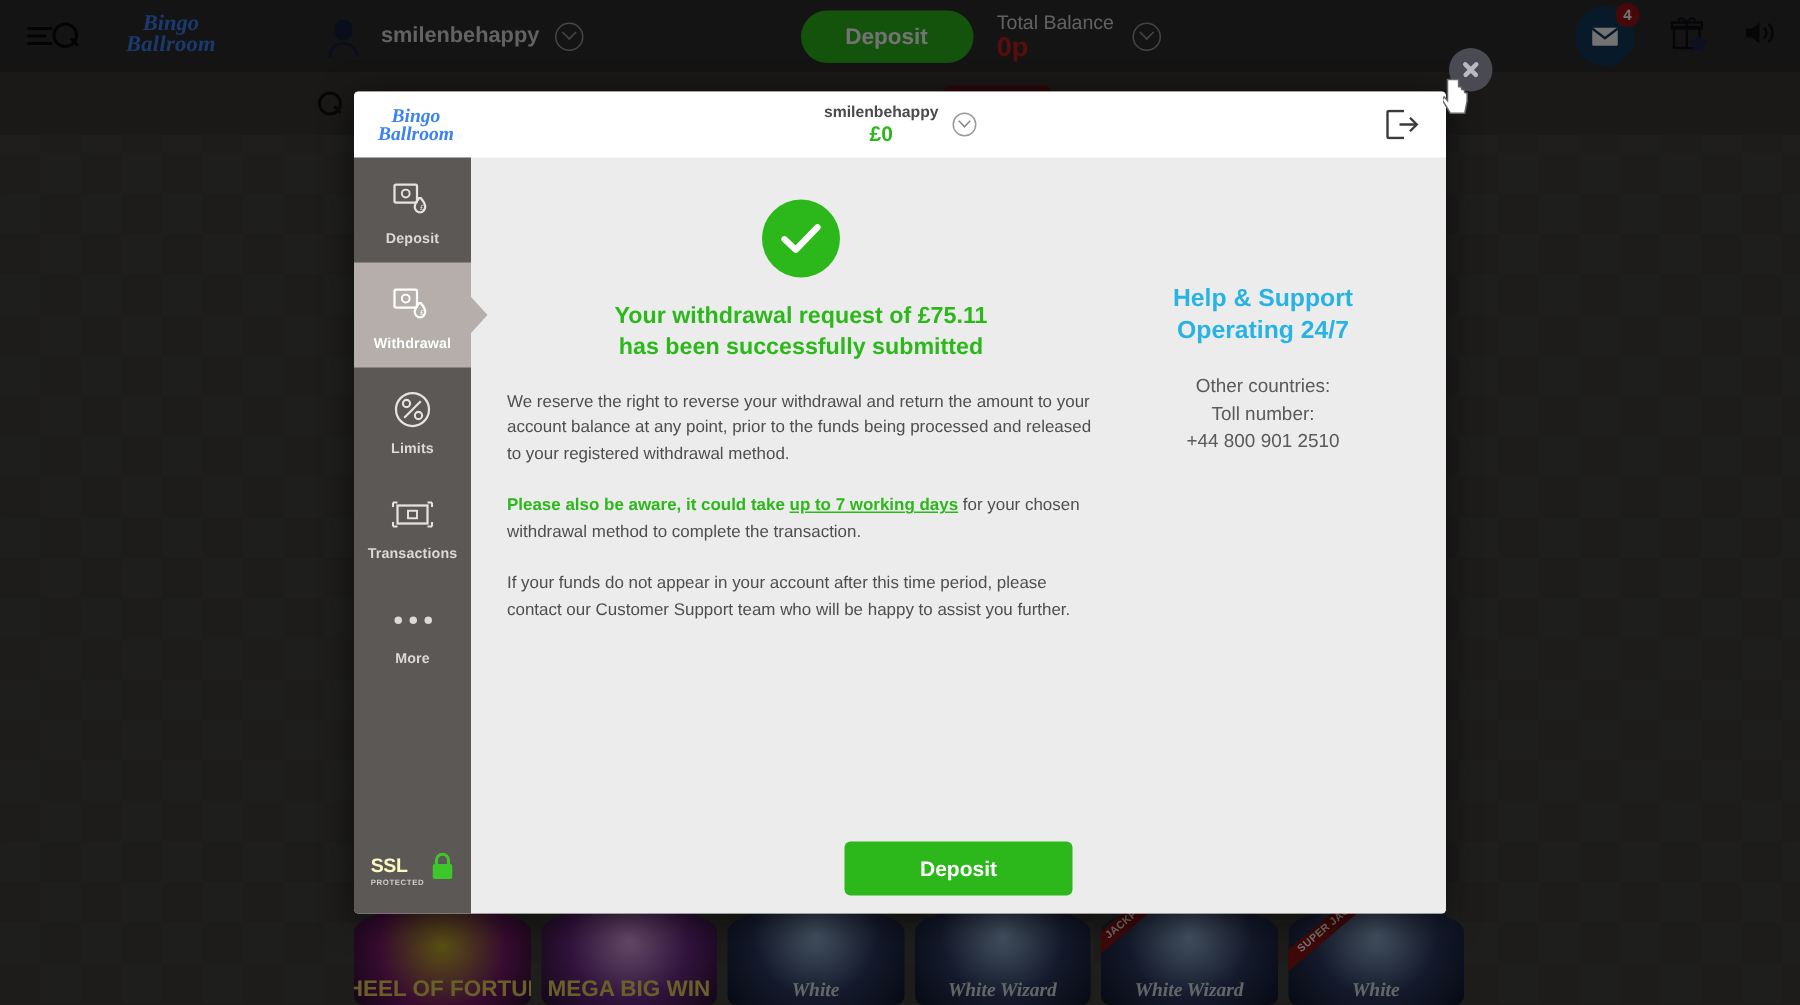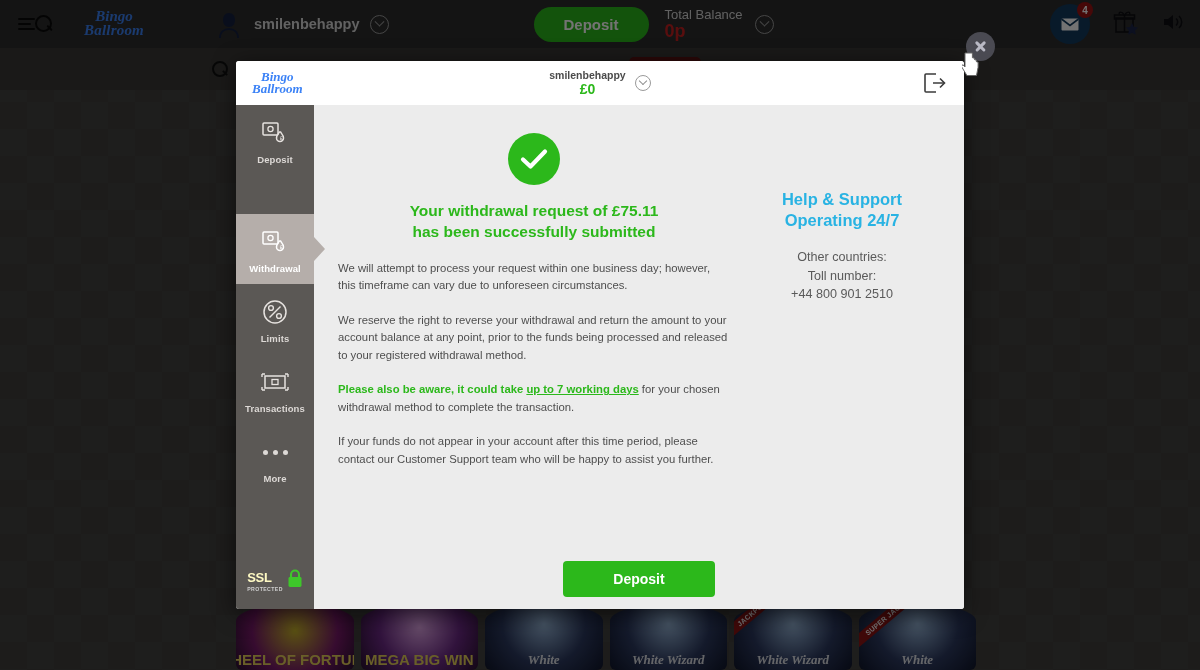--- a/index.html
+++ b/index.html
@@ -96,21 +96,21 @@
   .chev-sm { width: 16px; height: 16px; border: 1.4px solid #9a9a9a; border-radius: 50%; display: inline-flex; align-items: center; justify-content: center; }
   .chev-sm::after { content: ""; width: 5px; height: 5px; border-right: 1.4px solid #8a8a8a; border-bottom: 1.4px solid #8a8a8a; transform: rotate(45deg) translate(-1.5px,-1.5px); }
   .logout { position: absolute; right: 18px; width: 22px; height: 20px; }
 
   .modal-body { flex: 1; display: flex; min-height: 0; }
 
   .side { width: 78px; background: #5b5855; display: flex; flex-direction: column; flex: none; position: relative; }
   .side-item { padding: 13px 4px 10px; text-align: center; cursor: pointer; position: relative; }
   .side-item .ico { height: 30px; display: flex; align-items: center; justify-content: center; }
   .side-item .lbl { color: #ddd9d6; font-size: 9.5px; margin-top: 6px; font-weight: bold; letter-spacing: 0.1px; }
-  .side-item.active { background: #b5aeaa; margin-top: 39px; }
+  .side-item.active { background: #b5aeaa; }
   .side-item.active .lbl { color: #fff; }
   .side-item.active::after { content: ""; position: absolute; right: -11px; top: 50%; transform: translateY(-50%);
     border-top: 12px solid transparent; border-bottom: 12px solid transparent; border-left: 11px solid #b5aeaa; }
   .dots { display: flex; gap: 5px; justify-content: center; align-items: center; height: 30px; }
   .dots i { width: 5px; height: 5px; border-radius: 50%; background: #ddd9d6; display: block; }
   .ssl { margin-top: auto; margin-bottom: 16px; display: flex; align-items: center; justify-content: center; gap: 4px; }
   .ssl-txt { text-align: left; }
   .ssl-txt .a { color: #fef9c3; font-size: 13px; font-weight: bold; line-height: 1; letter-spacing: -0.3px; }
   .ssl-txt .b { color: #cfcfcf; font-size: 5.2px; font-weight: bold; letter-spacing: 0.4px; line-height: 1.4; }
 
@@ -353,21 +353,20 @@
               <svg width="30" height="24" viewBox="0 0 30 24">
                 <path d="M4 12.5 L11.5 19.5 L26 4.5" fill="none" stroke="#fff" stroke-width="4.2" stroke-linecap="round" stroke-linejoin="round"></path>
               </svg>
             </div>
 
             <div class="success-msg">
               <div>Your withdrawal request of £75.11</div>
               <div>has been successfully submitted</div>
             </div>
 
-            <p class="para">We will attempt to process your request within one business day; however, this timeframe can vary due to unforeseen circumstances.</p>
             <p class="para">We reserve the right to reverse your withdrawal and return the amount to your account balance at any point, prior to the funds being processed and released to your registered withdrawal method.</p>
             <p class="para green"><span>Please also be aware, it could take </span><span class="ul">up to 7 working days</span><span class="rest"> for your chosen withdrawal method to complete the transaction.</span></p>
             <p class="para">If your funds do not appear in your account after this time period, please contact our Customer Support team who will be happy to assist you further.</p>
           </div>
 
           <div class="col-right">
             <div class="help-title">
               <div>Help &amp; Support</div>
               <div>Operating 24/7</div>
             </div>

